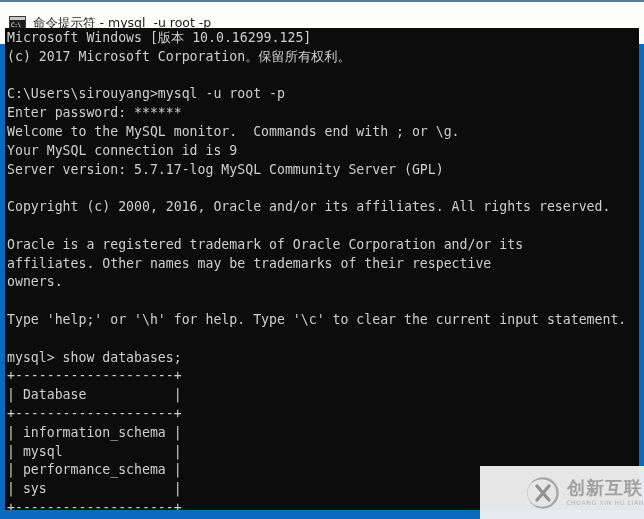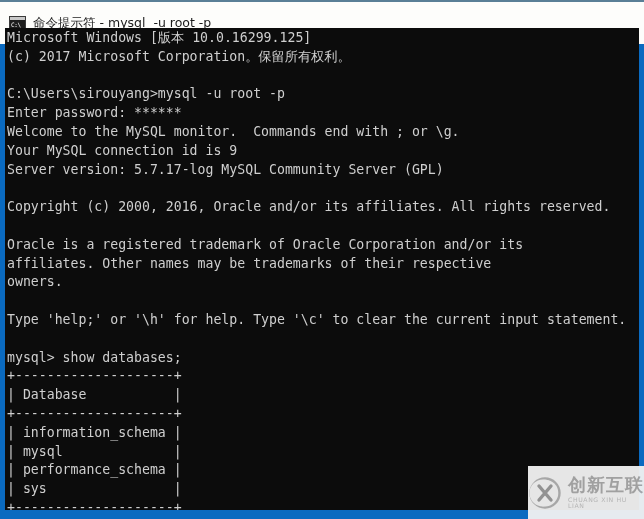--- a/index.html
+++ b/index.html
@@ -109,26 +109,26 @@
   }
 
   .line { white-space: pre; min-height: 18.8px; }
   .blank { height: 18.8px; }
 
   
   #watermark {
     position: absolute;
     right: 0;
     bottom: 0;
-    width: 116px;
+    width: 164px;
     height: 53px;
     background: #f2f2f2;
     display: flex;
     align-items: center;
-    justify-content: center;
+    justify-content: flex-end;
     gap: 6px;
     opacity: 0.95;
   }
   #watermark-mark {
     width: 34px; height: 34px;
     flex: 0 0 auto;
     position: relative;
   }
   #watermark-text {
     display: flex;

